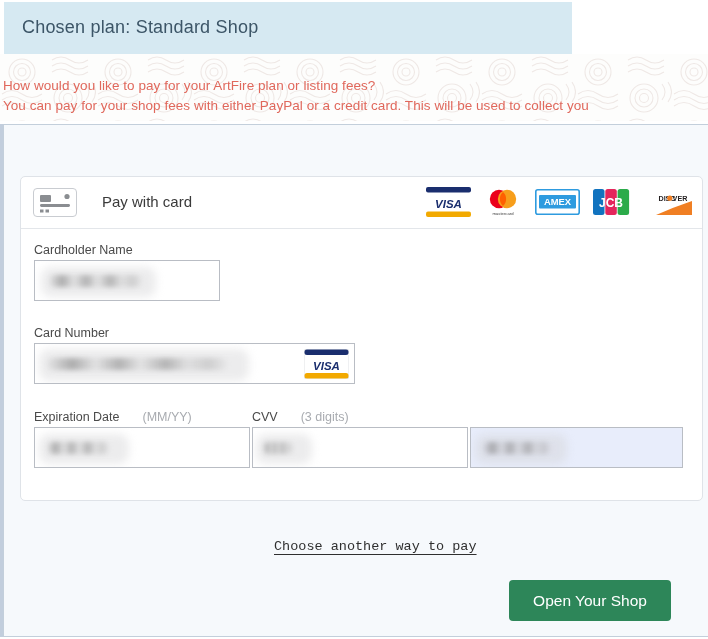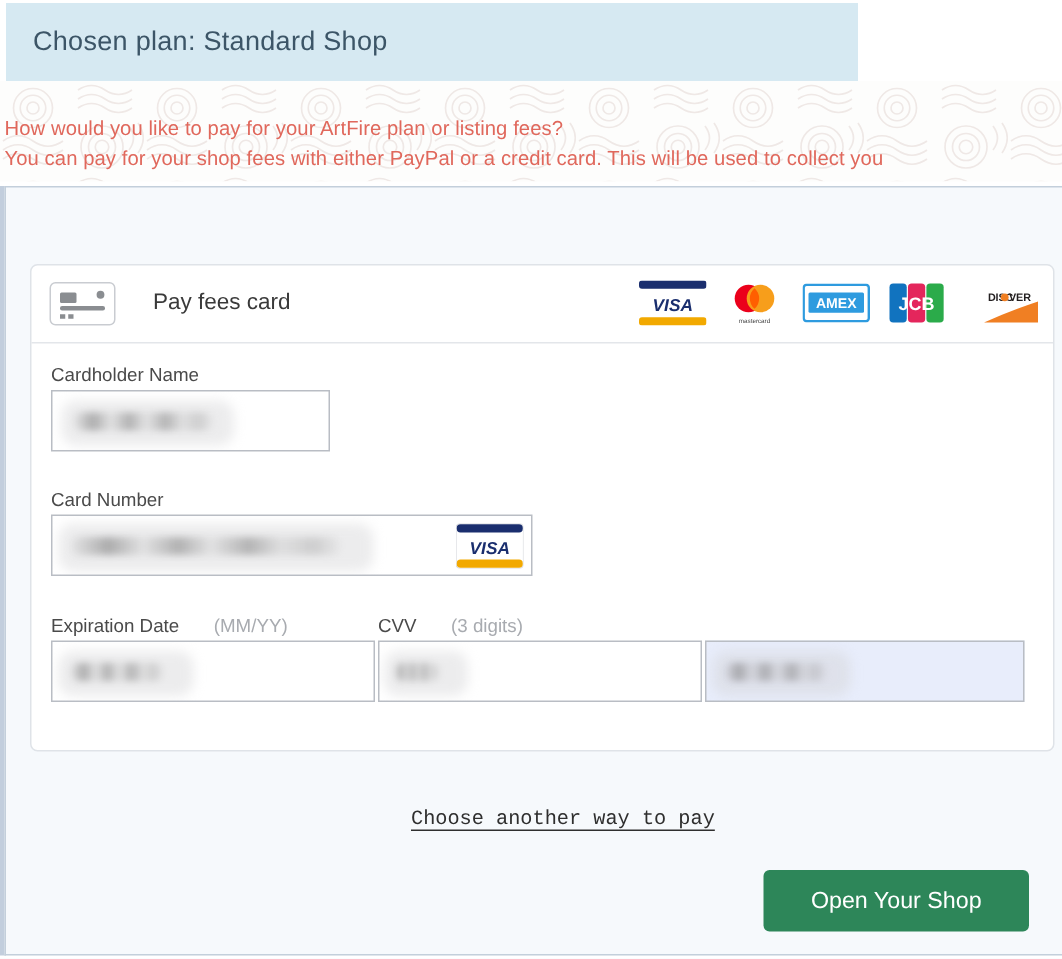--- a/index.html
+++ b/index.html
@@ -211,21 +211,21 @@
     color: #2f2f2f;
     text-decoration: underline;
     text-underline-offset: 4px;
     cursor: pointer;
     font-family: Liberation Mono, monospace;
   }
   .open-shop-btn {
     position: absolute;
     left: 509px;
     top: 580px;
-    width: 177px;
+    width: 162px;
     height: 41px;
     background: #2d8659;
     border: none;
     border-radius: 4px;
     color: #ffffff;
     font-family: "Liberation Sans", sans-serif;
     font-size: 15.5px;
     cursor: pointer;
   }
 </style>
@@ -276,21 +276,21 @@
   <div class="card-head">
     <div class="card-icon-box">
       <svg width="42" height="27" viewBox="0 0 42 27">
         <rect x="6" y="6" width="11" height="7" rx="1" fill="#8a8d91"></rect>
         <circle cx="33" cy="7.5" r="2.6" fill="#8a8d91"></circle>
         <rect x="6" y="15" width="30" height="3" rx="1.4" fill="#8a8d91"></rect>
         <rect x="6" y="20.5" width="3.5" height="3" fill="#8a8d91"></rect>
         <rect x="11.5" y="20.5" width="3.5" height="3" fill="#8a8d91"></rect>
       </svg>
     </div>
-    <div class="pay-with-card-label">Pay fees card</div>
+    <div class="pay-with-card-label">Pay with card</div>
 
     <div class="brands">
 
       <svg class="brand" width="45" height="30" viewBox="0 0 45 30">
         <rect x="0" y="0" width="45" height="30" rx="2" fill="#ffffff"></rect>
         <rect x="0" y="0" width="45" height="5.5" rx="2" fill="#1a2e6e"></rect>
         <rect x="0" y="24.5" width="45" height="5.5" rx="2" fill="#f2a900"></rect>
         <text x="22.5" y="20.5" font-family="'Liberation Sans',sans-serif" font-size="11.5" font-weight="bold" font-style="italic" fill="#1a2e6e" text-anchor="middle">VISA</text>
       </svg>
 

